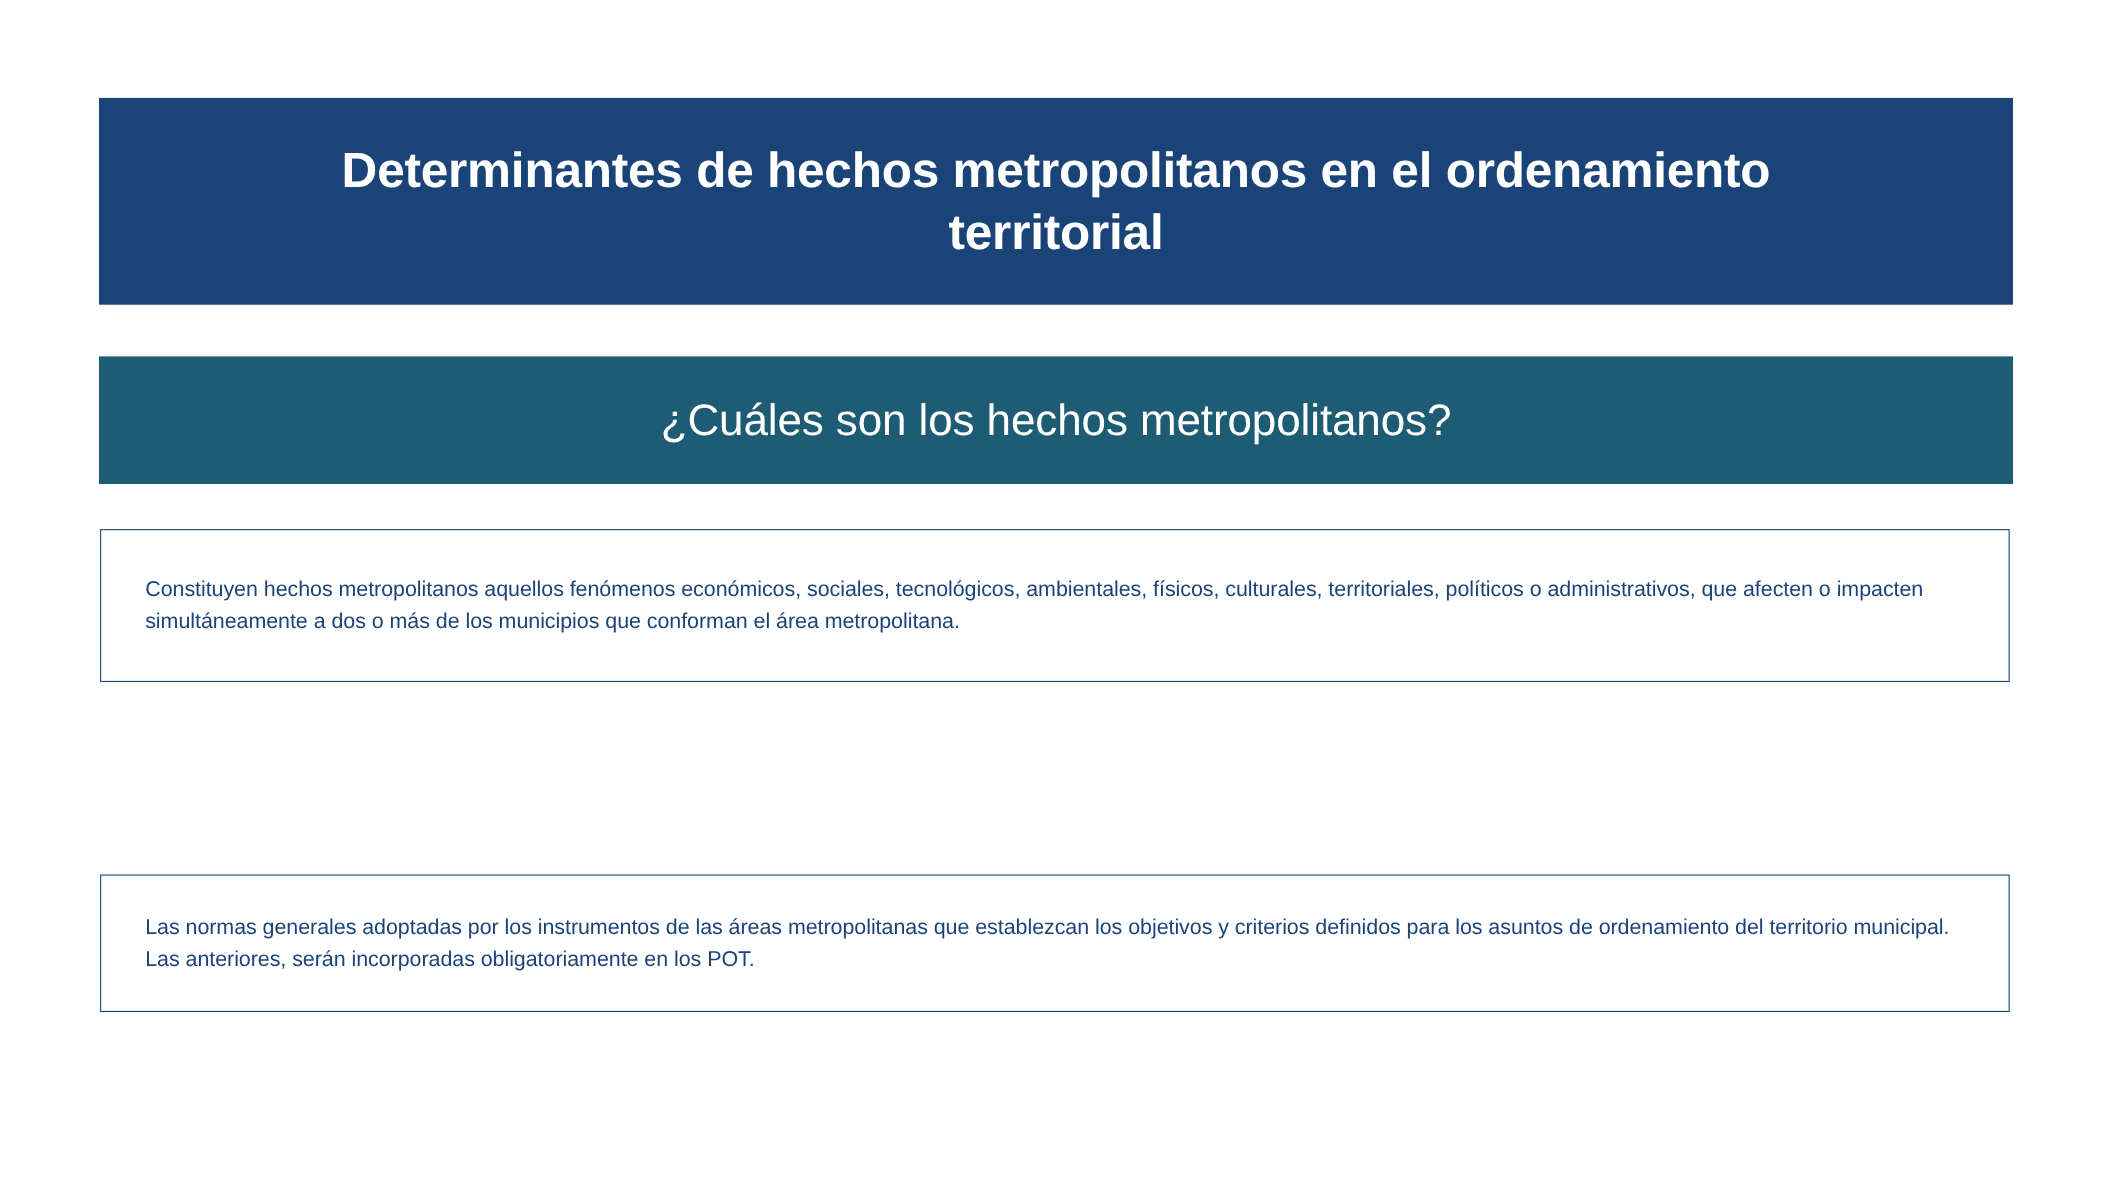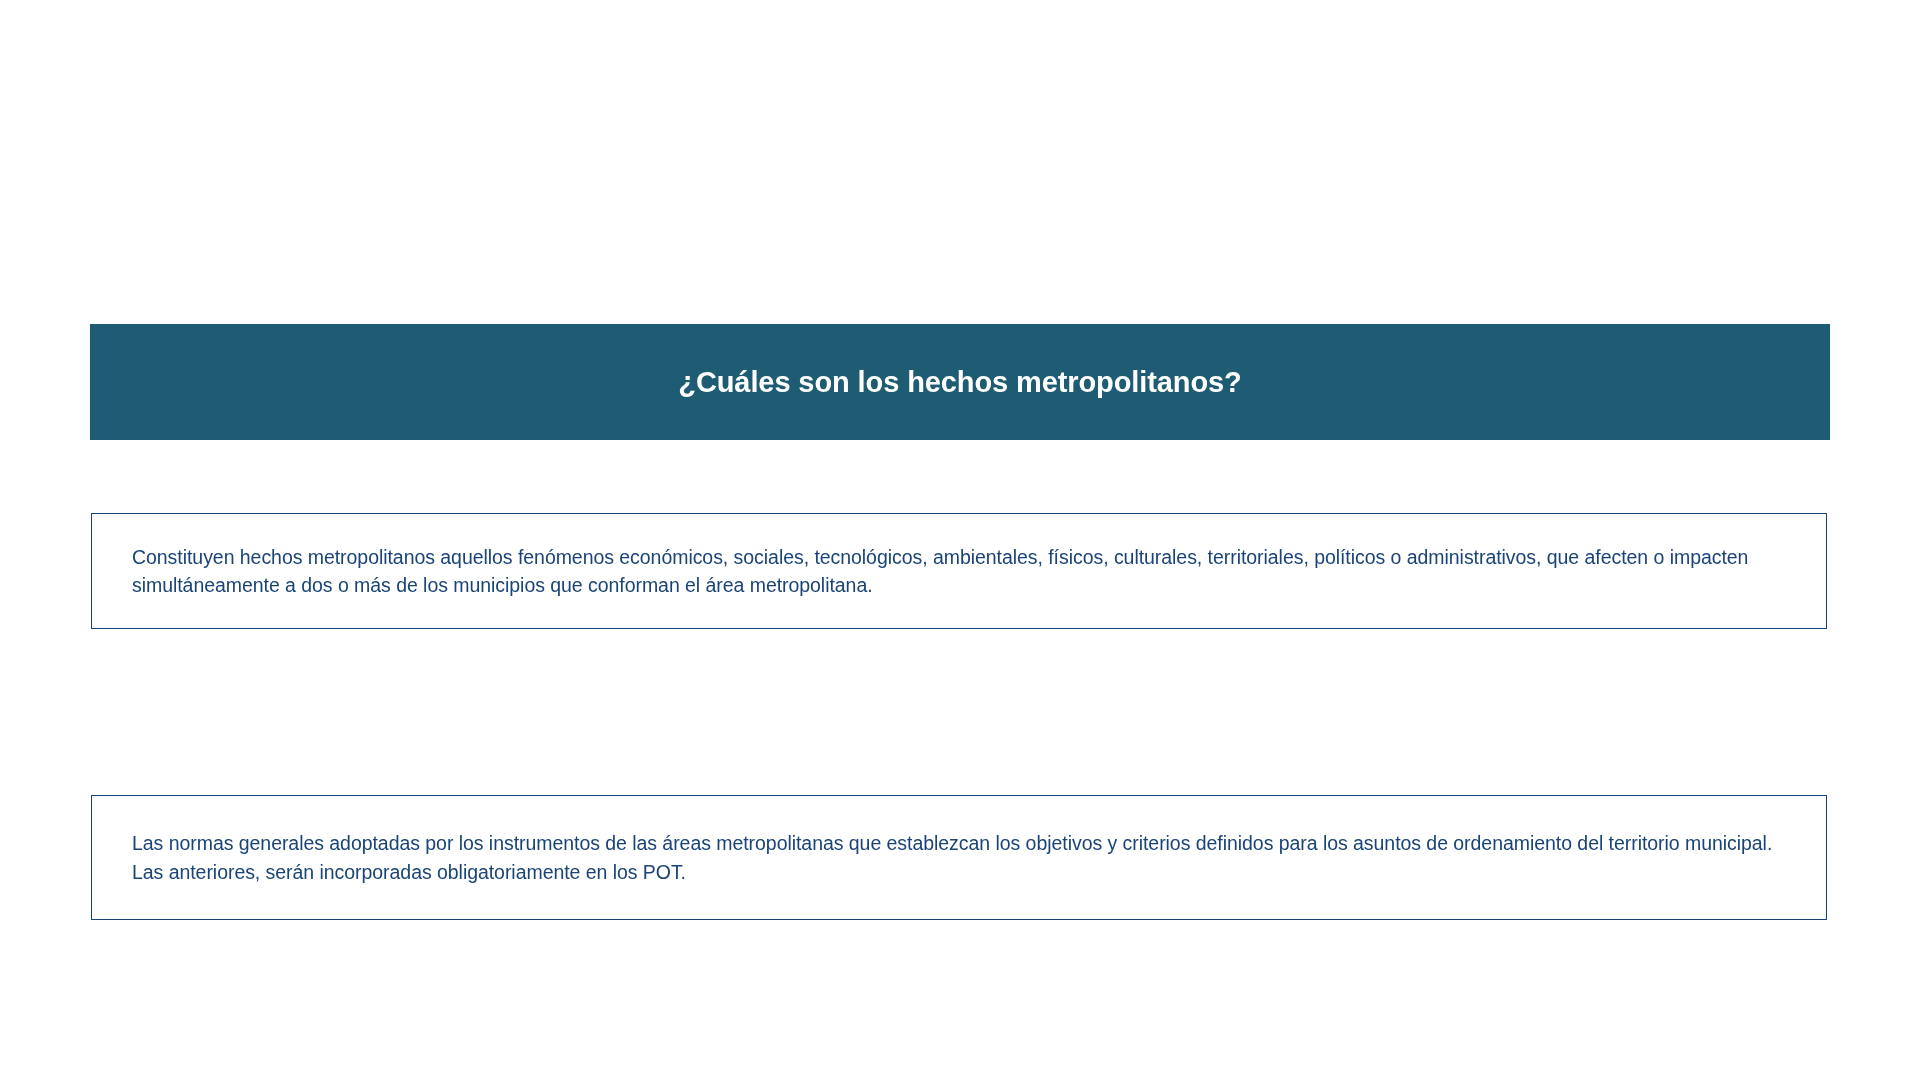--- a/index.html
+++ b/index.html
@@ -51,22 +51,22 @@
     width: 1740px;
     height: 116px;
     display: flex;
     align-items: center;
     justify-content: center;
     box-sizing: border-box;
     padding: 0 50px;
   }
   .section-banner .section-text {
     color: #ffffff;
-    font-size: 29px;
-    font-weight: bold;
+    font-size: 40px;
+    font-weight: normal;
     line-height: 1.2;
     text-align: center;
     letter-spacing: -0.1px;
   }
   .banner-teal {
     top: 324px;
     background: #1d5c72;
   }
   .banner-orange {
     top: 650px;
@@ -88,33 +88,35 @@
   .body-box .body-text {
     color: #1a4478;
     font-size: 19.5px;
     line-height: 1.45;
     text-align: left;
     letter-spacing: -0.05px;
     width: 100%;
   }
   .box-one {
     top: 481px;
-    height: 116px;
-    margin-top: 32px;
+    height: 139px;
   }
   .box-two {
     top: 795px;
     height: 125px;
   }
 </style>
 </head>
 <body>
 
 <div class="slide">
 
+  <div class="title-banner">
+    <div class="title-text">Determinantes de hechos metropolitanos en el ordenamiento territorial</div>
+  </div>
 
   <div class="section-banner banner-teal">
     <div class="section-text">¿Cuáles son los hechos metropolitanos?</div>
   </div>
 
   <div class="body-box box-one">
     <div class="body-text">Constituyen hechos metropolitanos aquellos fenómenos económicos, sociales, tecnológicos, ambientales, físicos, culturales, territoriales, políticos o administrativos, que afecten o impacten simultáneamente a dos o más de los municipios que conforman el área metropolitana.</div>
   </div>
 
 

